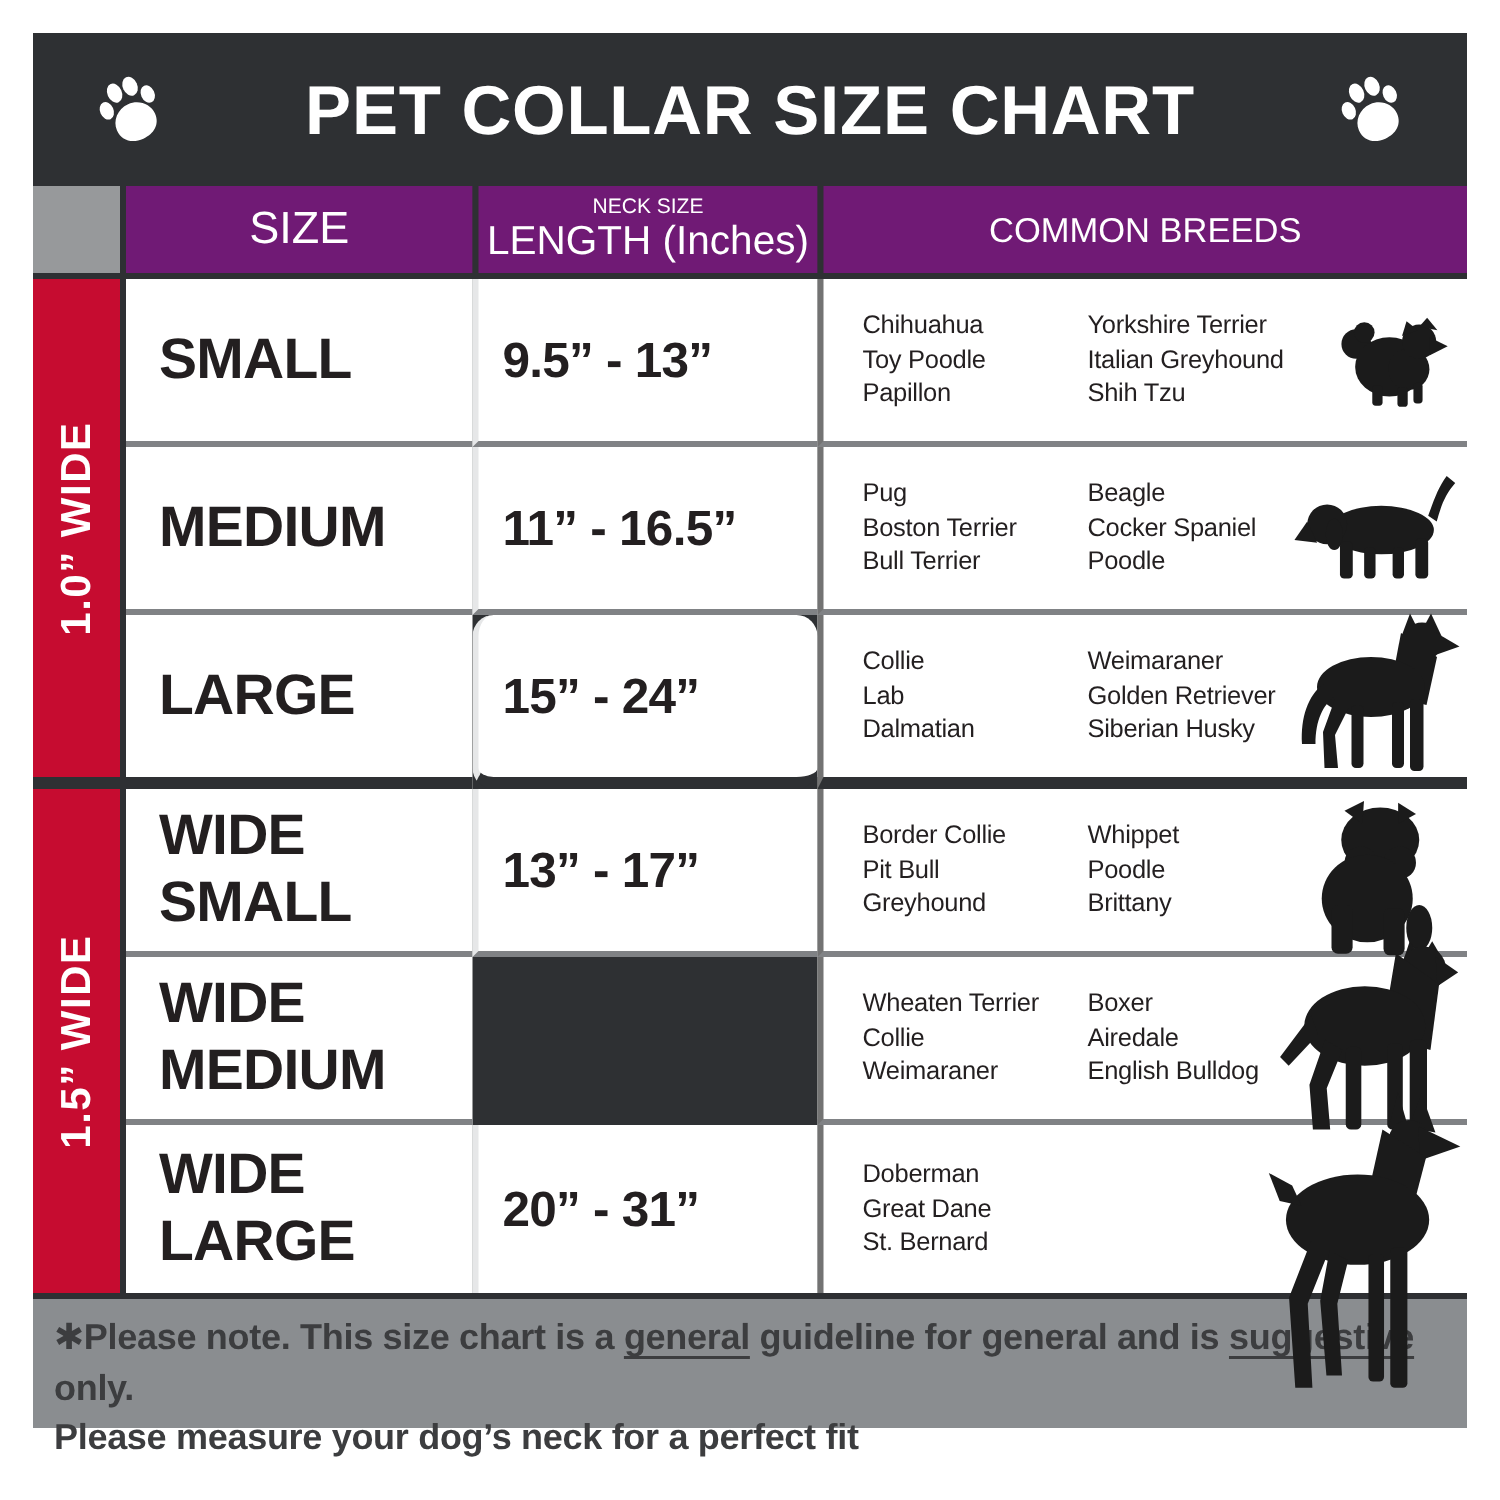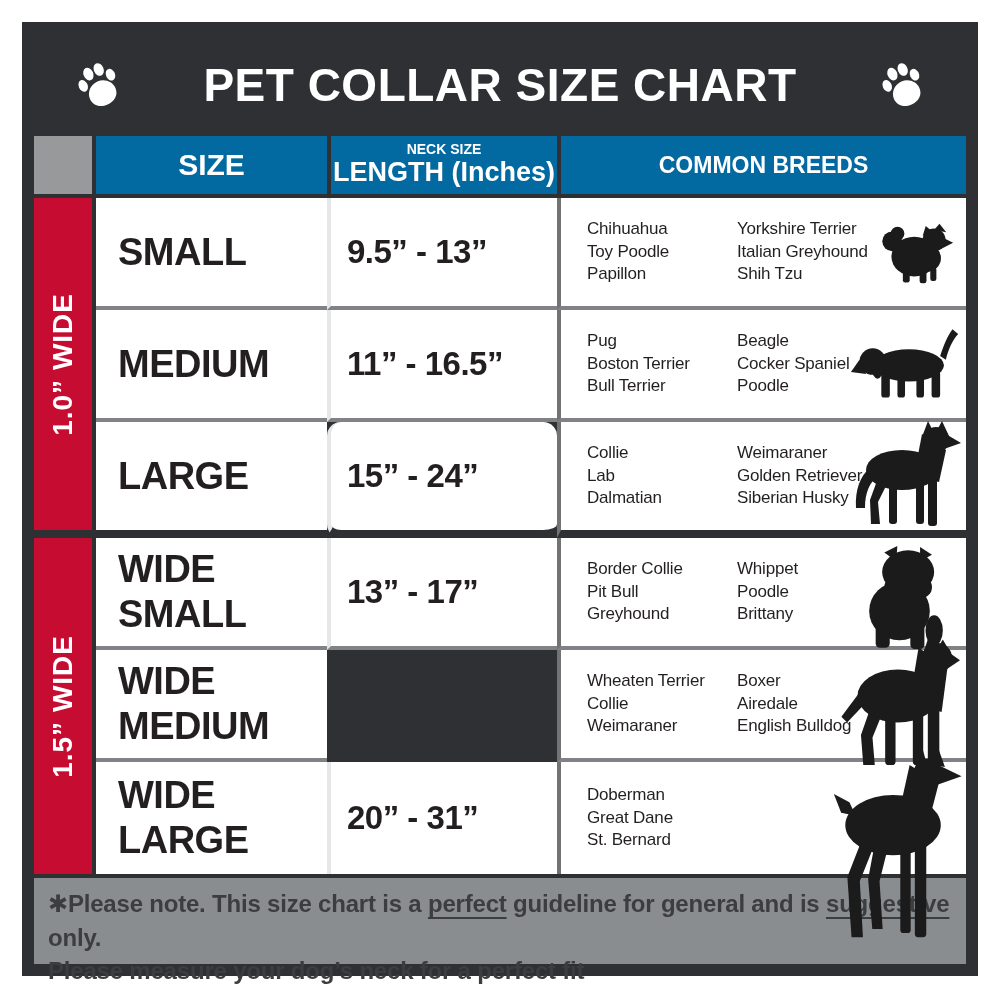--- a/index.html
+++ b/index.html
@@ -1,35 +1,35 @@
 <!DOCTYPE html>
 <html><head>
 <meta charset="utf-8">
 <style>
   * { margin:0; padding:0; box-sizing:border-box; }
   html,body { width:1000px; height:1000px; background:#ffffff;
               font-family:"Liberation Sans","DejaVu Sans",sans-serif; }
 
   .board { position:absolute; left:22px; top:22px; width:956px;
-           background:#2E3033; padding:12px; }
+           background:#2E3033; padding:0; }
 
   
   .titlebar { height:102px; display:flex; align-items:center; padding:0 38px; }
   .titlebar .paw { flex:0 0 auto; }
   .title { flex:1; text-align:center; color:#ffffff; font-size:46px;
            font-weight:bold; letter-spacing:.5px; }
 
   
   .gridrow { display:grid; grid-template-columns:62px 231px 230px 1fr; }
 
   
   .thead { height:58px; margin-bottom:4px; }
   .corner { background:#97999B; border-right:4px solid #2E3033; }
-  .hcell  { background:#0369a1; color:#fff; display:flex; flex-direction:column;
-            align-items:center; justify-content:center; font-weight:bold; }
+  .hcell  { background:#701a75; color:#fff; display:flex; flex-direction:column;
+            align-items:center; justify-content:center; font-weight:normal; }
   .hcell.bl { border-left:4px solid #2E3033; }
   .h-size   { font-size:30px; }
   .h-breeds { font-size:23px; }
   .h-neck-small { font-size:14px; line-height:1.1; }
   .h-neck-main  { font-size:27px; line-height:1.1; }
 
   
   .tbody { background:#2E3033; }
   .side { background:#C60C30; border-right:4px solid #2E3033;
           display:flex; align-items:center; justify-content:center; }
@@ -252,17 +252,17 @@
         <polygon points="38,60 23,52 30,70 44,73"></polygon>
         <rect x="101" y="100" width="11" height="90" rx="3"></rect>
         <rect x="87" y="104" width="10" height="82" rx="3"></rect>
         <path d="M50,96 L36,132 L40,190 L51,190 L48,136 L60,106 Z"></path>
         <path d="M62,102 L56,134 L60,182 L70,182 L67,136 L74,108 Z"></path>
       </svg>
     </div>
   </div>
 
   <div class="footer">
-    <div><span>✱Please note. This size chart is a </span><span class="uline">perfect</span><span> guideline for general and is </span><span class="uline">suggestive</span><span> only.</span></div>
+    <div><span>✱Please note. This size chart is a </span><span class="uline">general</span><span> guideline for general and is </span><span class="uline">suggestive</span><span> only.</span></div>
     <div>Please measure your dog’s neck for a perfect fit</div>
   </div>
 
 </div>
 
 </body></html>

